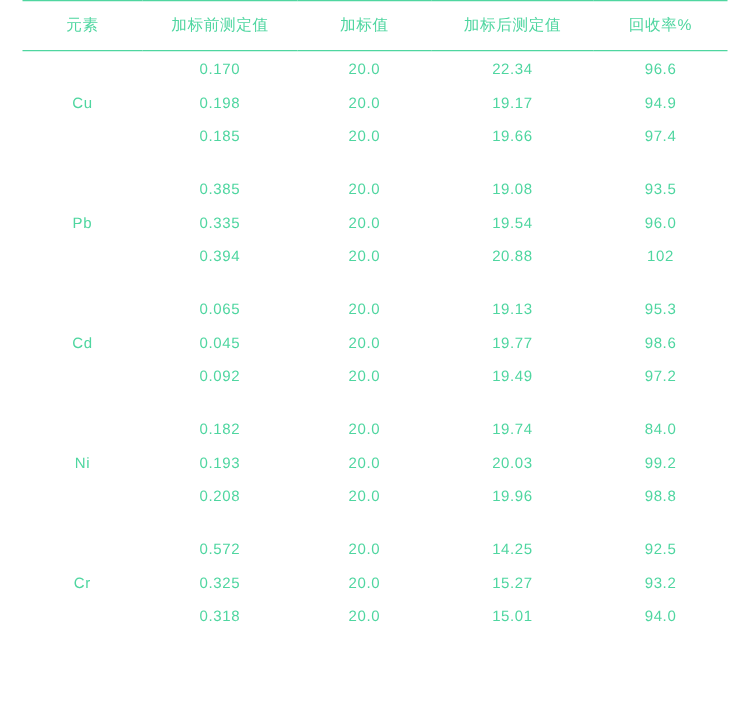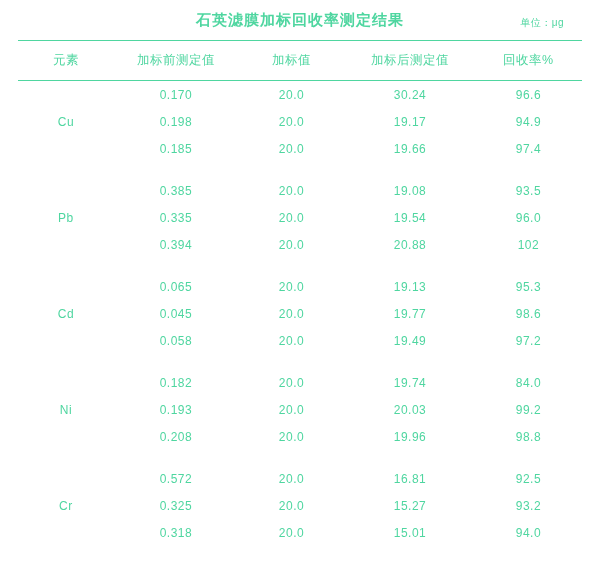--- a/index.html
+++ b/index.html
@@ -79,24 +79,20 @@
   .col-pre  { width: 22%; }
   .col-add  { width: 19%; }
   .col-post { width: 23%; }
   .col-rec  { width: 19%; }
 </style>
 </head>
 <body>
 
 <div class="sheet">
 
-  <div class="title-row">
-    <div class="title">石英滤膜加标回收率测定结果</div>
-    <div class="unit">单位：μg</div>
-  </div>
 
   <table class="data">
     <colgroup>
       <col class="col-elem">
       <col class="col-pre">
       <col class="col-add">
       <col class="col-post">
       <col class="col-rec">
     </colgroup>
     <thead>
@@ -107,21 +103,21 @@
         <th>加标后测定值</th>
         <th>回收率%</th>
       </tr>
     </thead>
     <tbody>
 
       <tr>
         <td class="elem" rowspan="3">Cu</td>
         <td>0.170</td>
         <td>20.0</td>
-        <td>30.24</td>
+        <td>22.34</td>
         <td>96.6</td>
       </tr>
       <tr>
         <td>0.198</td>
         <td>20.0</td>
         <td>19.17</td>
         <td>94.9</td>
       </tr>
       <tr>
         <td>0.185</td>
@@ -163,21 +159,21 @@
         <td>19.13</td>
         <td>95.3</td>
       </tr>
       <tr>
         <td>0.045</td>
         <td>20.0</td>
         <td>19.77</td>
         <td>98.6</td>
       </tr>
       <tr>
-        <td>0.058</td>
+        <td>0.092</td>
         <td>20.0</td>
         <td>19.49</td>
         <td>97.2</td>
       </tr>
       <tr class="spacer">
           <td colspan="5"></td>
         </tr>
 
       <tr>
         <td class="elem" rowspan="3">Ni</td>
@@ -199,21 +195,21 @@
         <td>98.8</td>
       </tr>
       <tr class="spacer">
           <td colspan="5"></td>
         </tr>
 
       <tr>
         <td class="elem" rowspan="3">Cr</td>
         <td>0.572</td>
         <td>20.0</td>
-        <td>16.81</td>
+        <td>14.25</td>
         <td>92.5</td>
       </tr>
       <tr>
         <td>0.325</td>
         <td>20.0</td>
         <td>15.27</td>
         <td>93.2</td>
       </tr>
       <tr>
         <td>0.318</td>

